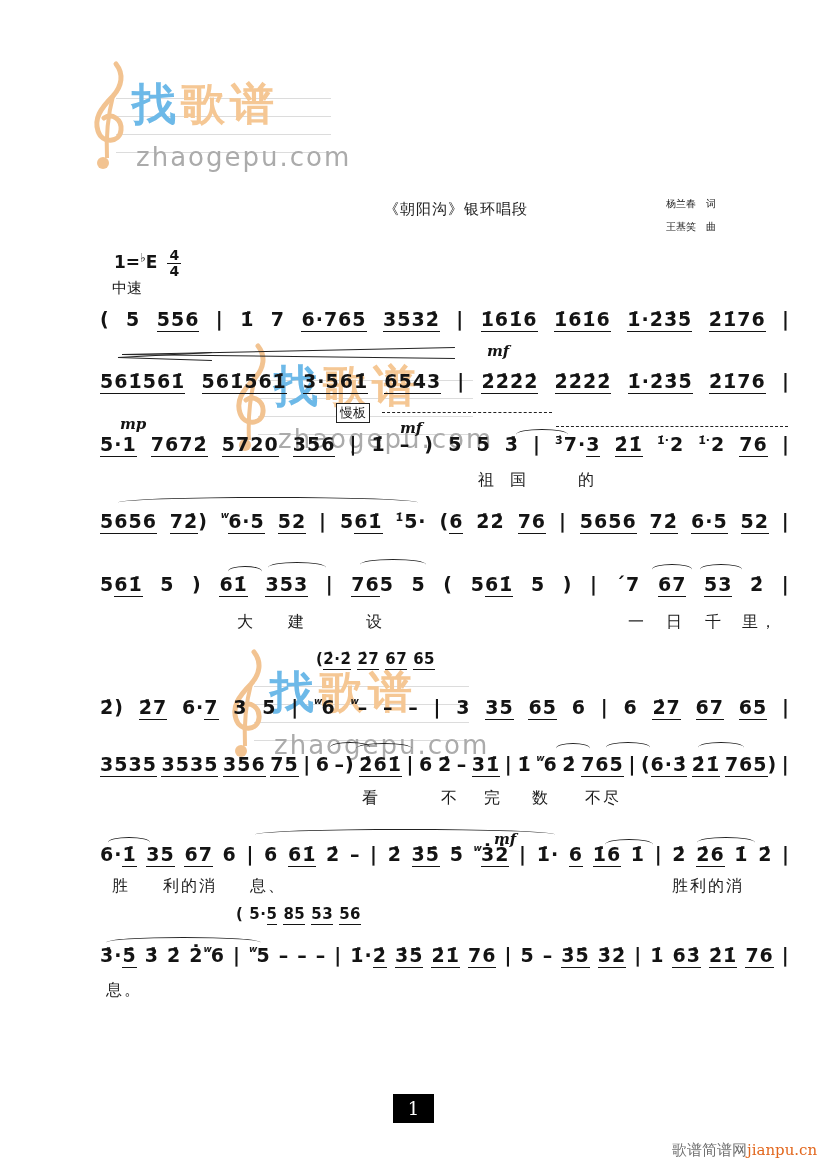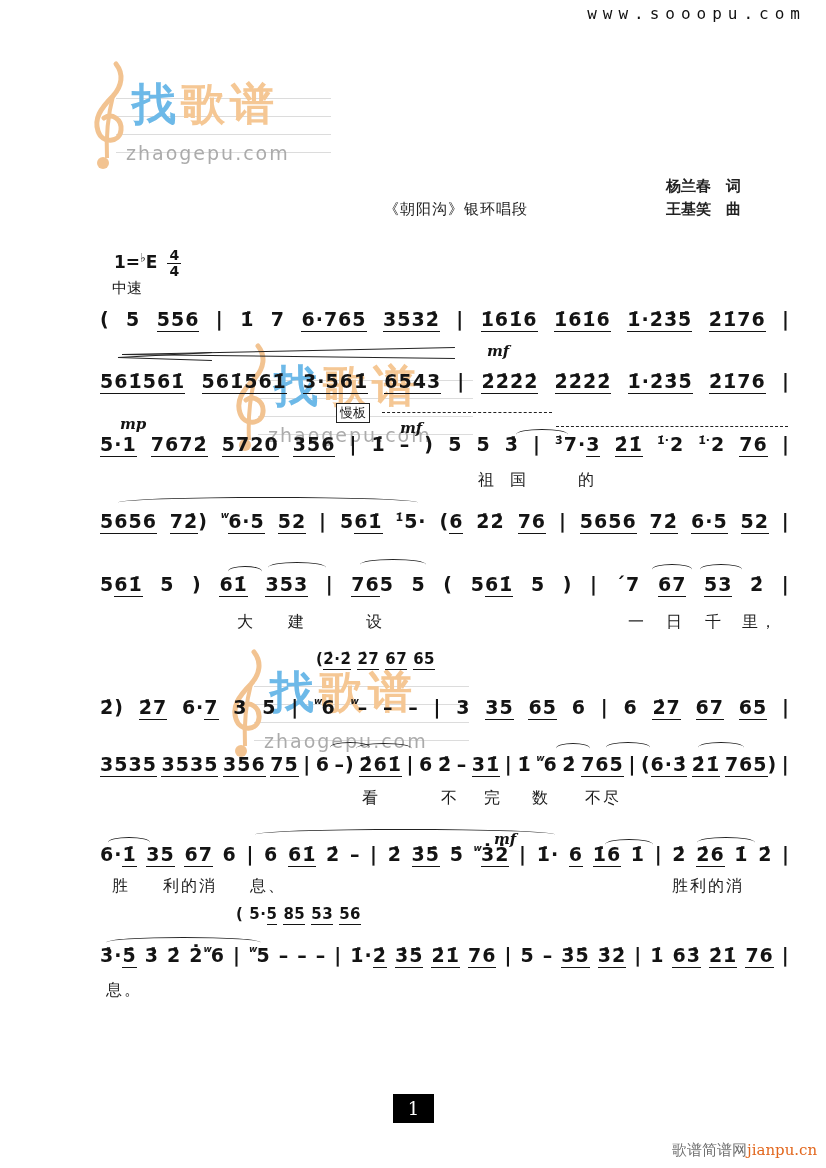--- a/index.html
+++ b/index.html
@@ -12,28 +12,28 @@
   .wm{position:absolute;width:255px;height:122px;z-index:0;}
   .wm-1{left:86px;top:60px;}
   .wm-2{left:228px;top:342px;}
   .wm-3{left:224px;top:648px;}
   .wm .sline{position:absolute;left:30px;width:215px;height:1px;background:#dcdcdc;}
   .wm .clef{position:absolute;left:0;top:0;}
   .wm .brand{position:absolute;left:46px;top:22px;font-weight:bold;font-size:44px;
              letter-spacing:5px;line-height:1;white-space:nowrap;}
   .wm .brand .b-blue{color:#6db9e8;}
   .wm .brand .b-orange{color:#f5c794;}
-  .wm .dom{position:absolute;left:40px;top:82px;font-size:19px;letter-spacing:2px;color:#ababab;}
+  .wm .dom{position:absolute;left:50px;top:82px;font-size:26px;letter-spacing:2px;color:#ababab;}
   
   .title{position:absolute;left:330px;top:126px;font-family:"DejaVu Serif",serif;
          font-weight:bold;font-size:27px;letter-spacing:2px;color:#181818;z-index:2;}
   .subtitle{position:absolute;left:384px;top:200px;font-family:Liberation Sans, sans-serif;
             font-size:15px;letter-spacing:1px;color:#222;z-index:2;}
-  .credits{position:absolute;left:666px;top:175px;font-family:"DejaVu Serif",serif;
-           font-size:15px;line-height:23px;color:#222;z-index:2;white-space:nowrap;font-weight:bold;}
+  .credits{position:absolute;left:666px;top:192px;font-family:"DejaVu Serif",serif;
+           font-size:10px;line-height:23px;color:#222;z-index:2;white-space:nowrap;}
   
   .keysig{position:absolute;left:114px;top:248px;font-weight:bold;font-size:17px;color:#141414;z-index:2;}
   .keysig sup{font-size:12px;}
   .meter{display:inline-block;vertical-align:middle;text-align:center;line-height:1.05;
          font-size:14px;margin-left:10px;}
   .meter .mtop{display:block;border-bottom:1.5px solid #141414;padding:0 2px;}
   .tempo{position:absolute;left:112px;top:279px;font-family:"DejaVu Serif",serif;
          font-size:15px;color:#1a1a1a;z-index:2;}
   
   #score{position:absolute;left:0;top:0;width:826px;height:1168px;z-index:2;}
@@ -60,21 +60,20 @@
   .foot-site{position:absolute;left:672px;top:1141px;font-family:"DejaVu Serif",serif;
              font-size:15px;z-index:3;white-space:nowrap;}
   .foot-site .fgray{color:#6f6f6f;}
   .foot-site .forange{color:#e2661c;}
 </style>
 </head>
 <body>
 
 <div id="page">
 
-  <div class="site-top">www.sooopu.com</div>
 
   <div class="wm wm-1">
     <div class="sline" style="top:38px"></div>
     <div class="sline" style="top:56px"></div>
     <div class="sline" style="top:74px"></div>
     <div class="sline" style="top:92px"></div>
     <svg class="clef" width="52" height="120" viewBox="0 0 52 120">
       <path d="M30 4 C38 14 36 26 27 36 C14 49 8 59 12 71 C16 84 34 83 35 70 C36 59 26 53 18 58" fill="none" stroke="#f2c391" stroke-width="5" stroke-linecap="round"></path>
       <path d="M27 36 C22 55 20 78 21 98" fill="none" stroke="#f2c391" stroke-width="4"></path>
       <circle cx="17" cy="103" r="6" fill="#f2c391"></circle>

